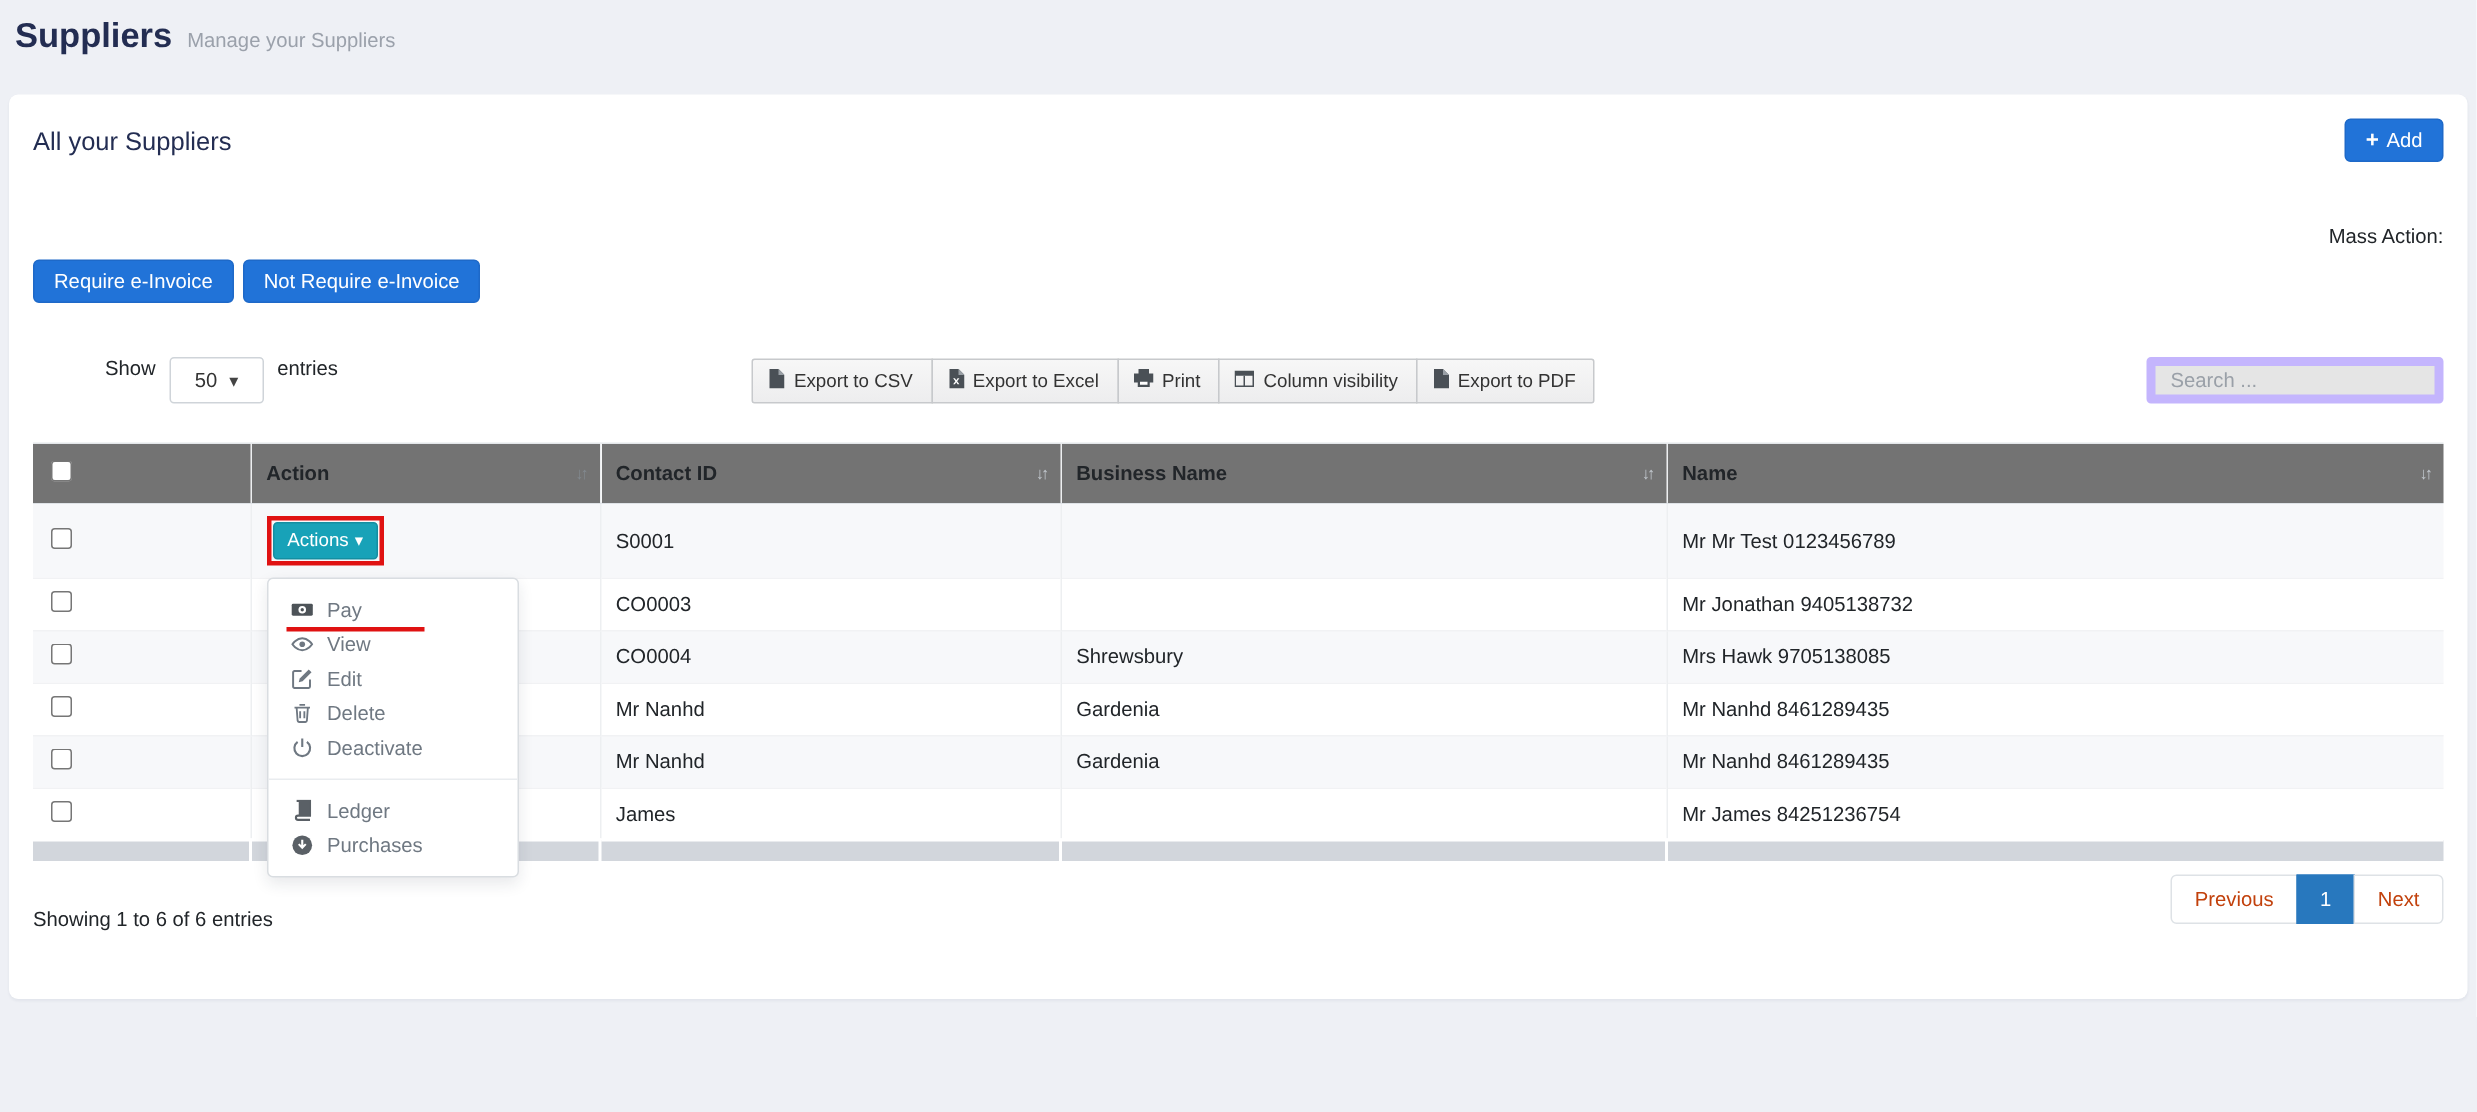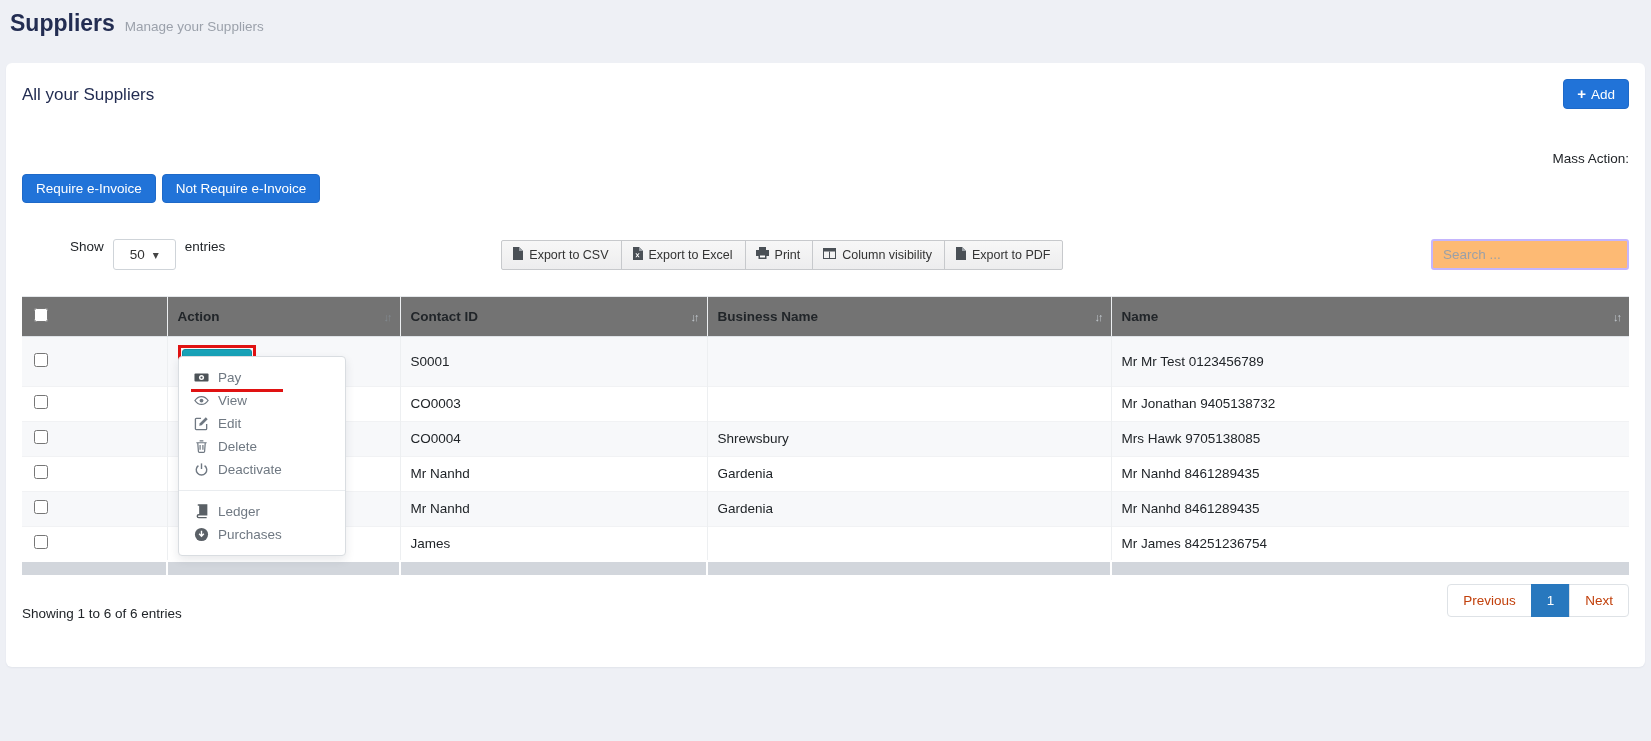--- a/index.html
+++ b/index.html
@@ -49,22 +49,22 @@
   .dt-button {
     background: linear-gradient(#f7f7f7, #ededee); border: 1px solid #c7c9cc; color: #333;
     font-size: 12.5px; font-family: inherit; padding: 6px 12px 6px 10px; cursor: pointer;
     display: inline-flex; align-items: center; gap: 6px; margin-left: -1px;
   }
   .dt-button:first-child { margin-left: 0; border-radius: 2px 0 0 2px; }
   .dt-button:last-child { border-radius: 0 2px 2px 0; }
   .dt-button svg { flex: 0 0 auto; }
 
   .search-input {
-    margin-left: auto; width: 198px; height: 31px; border: 2px solid #c4b5fd; border-radius: 3px;
-    padding: 6px 10px; font-size: 13.5px; font-family: inherit; color: #333; background: #fdba74;
+    margin-left: auto; width: 198px; height: 31px; border: 6px solid #c4b5fd; border-radius: 3px;
+    padding: 6px 10px; font-size: 13.5px; font-family: inherit; color: #333; background: #e5e5e5;
   }
   .search-input::placeholder { color: #9aa0a8; }
 
   
   .table-wrap { position: relative; }
   table { width: 100%; border-collapse: collapse; table-layout: fixed; }
   thead th {
     text-align: left; font-size: 13.5px; font-weight: bold; color: #212529;
     padding: 11px 10px; border-top: 1px solid #e4e7ea; border-bottom: 1px solid #dfe3e7;
     border-right: 1px solid #edeff1; position: relative; background: #737373;
@@ -94,21 +94,21 @@
   .actions-annotation { display: inline-block; border: 3px solid #e01212; padding: 1px; line-height: 0; }
   .actions-btn {
     background: #18a2b8; color: #fff; border: 1px solid #148ea1; border-radius: 3px;
     font-size: 12.5px; font-family: inherit; padding: 3px 9px; cursor: pointer;
     display: inline-flex; align-items: center; gap: 4px; line-height: 1.35;
   }
   .caret-down::after { content: "▾"; font-size: 11px; }
 
   
   .dropdown-menu {
-    position: absolute; left: 156px; top: 60px; width: 168px; z-index: 10;
+    position: absolute; left: 156px; top: 90px; width: 168px; z-index: 10;
     background: #fff; border: 1px solid #d9dde1; border-radius: 4px;
     box-shadow: 0 4px 10px rgba(30,40,60,.10); padding: 9px 0;
   }
   .dropdown-item {
     display: flex; align-items: center; gap: 9px; padding: 3px 14px;
     font-size: 13.5px; color: #6f7882; cursor: pointer; height: 23px;
   }
   .dropdown-item .mi { width: 16px; display: inline-flex; justify-content: center; }
   .dropdown-divider { border-top: 1px solid #e9ecef; margin: 9px 0; }
   .pay-underline { position: absolute; left: 12px; top: 32px; width: 92px; height: 3px; background: #e01212; }

